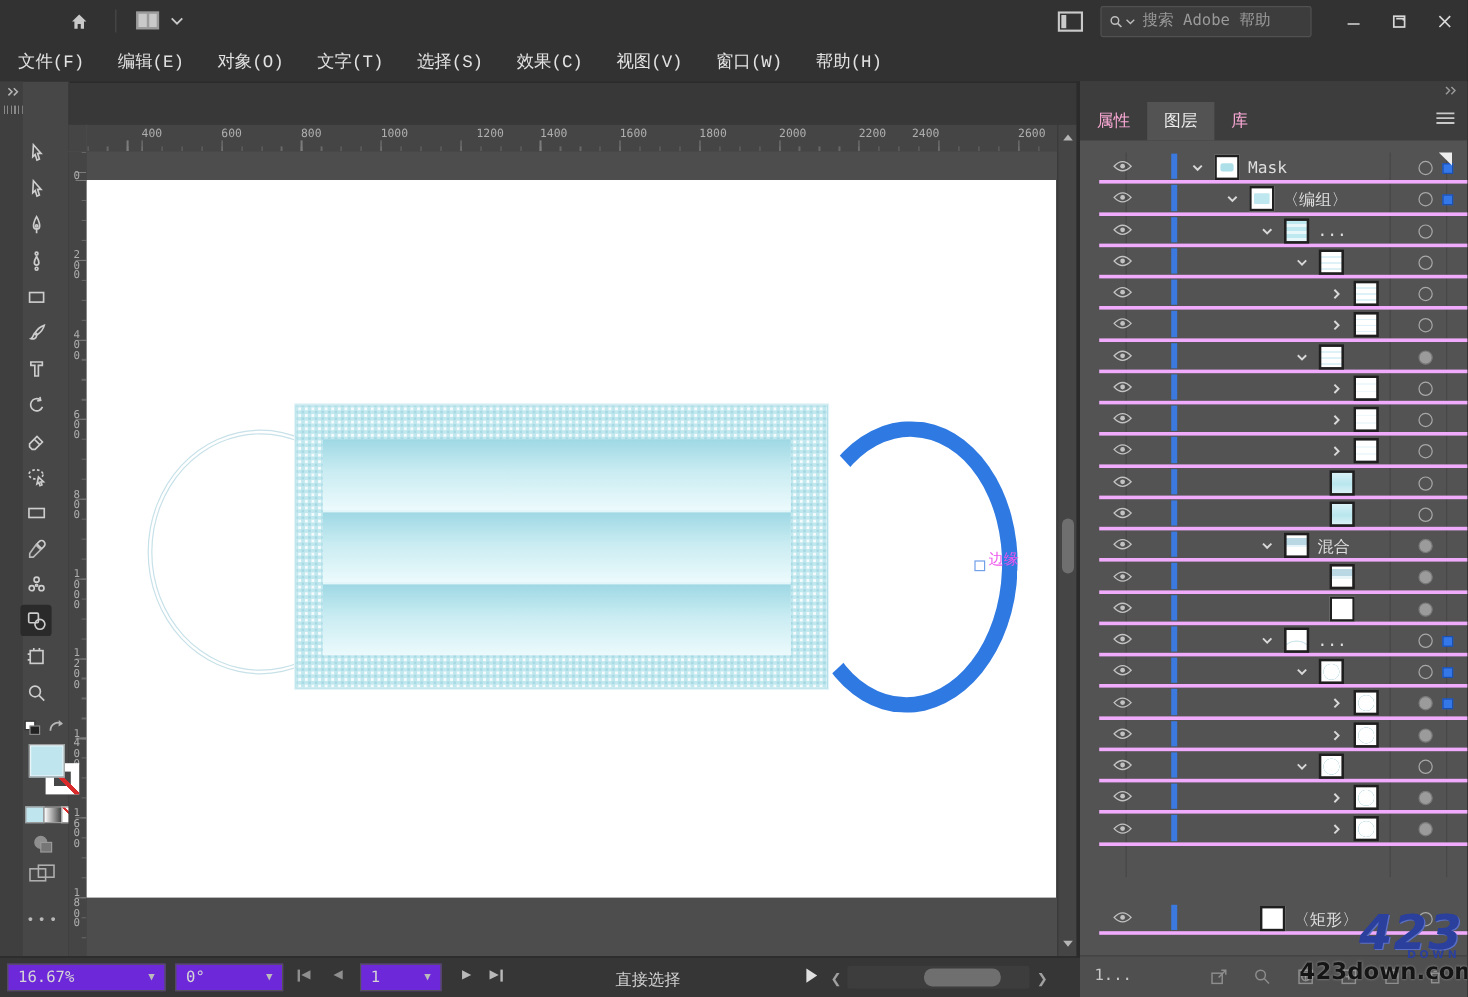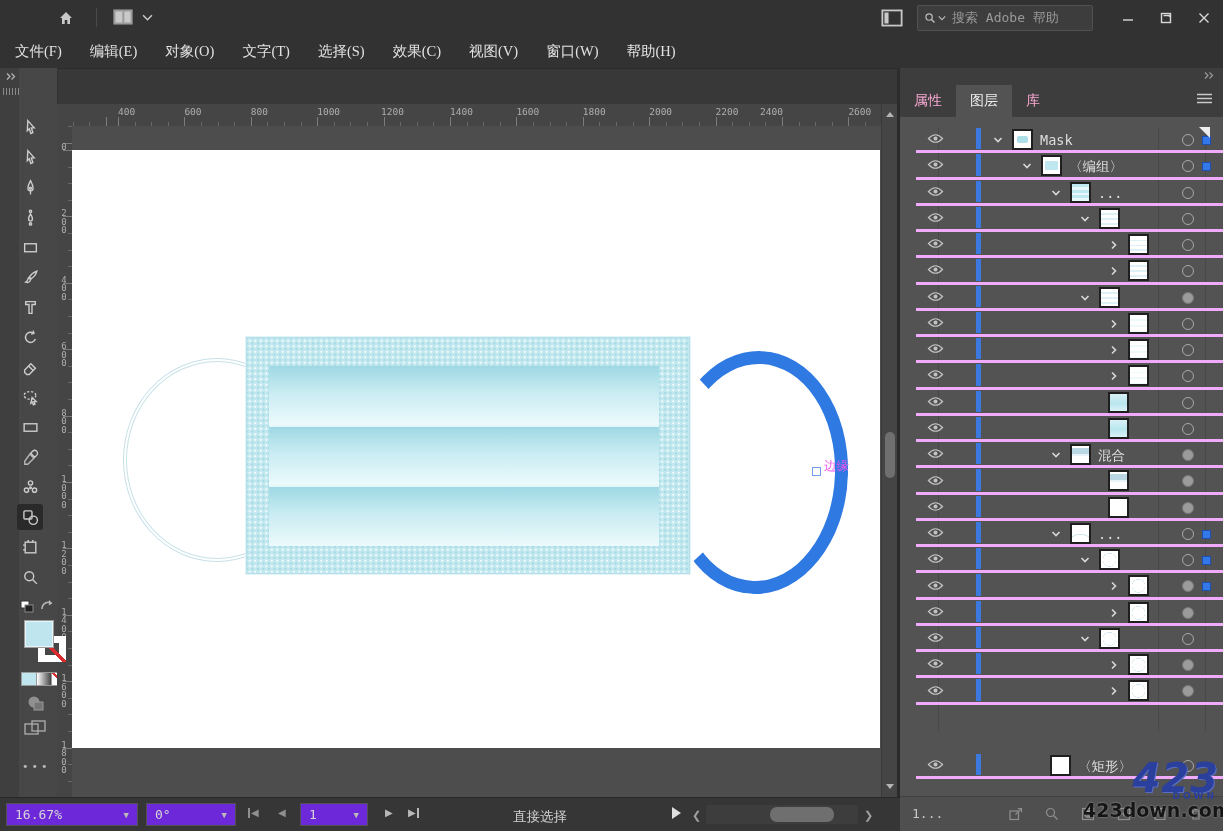--- a/index.html
+++ b/index.html
@@ -21,21 +21,21 @@
              display:flex;align-items:center;padding:0 6px;margin-right:16px;}
   .searchbox input{background:transparent;border:none;outline:none;color:#cfcfcf;width:110px;font-size:13px;
              font-family:"DejaVu Sans Mono","Liberation Mono",monospace;}
   .searchbox input::placeholder{color:#9a9a9a;}
   .winbtn{width:38px;height:26px;display:flex;align-items:center;justify-content:center;}
   .winbtn svg path,.winbtn svg rect{stroke:#d8d8d8;stroke-width:1.4;fill:none;}
 
   
   .menubar{position:absolute;left:0;top:35px;width:1223px;height:33px;background:#323232;display:flex;
            align-items:center;padding-left:15px;gap:28px;border-bottom:1px solid #2a2a2a;}
-  .menu-item{color:#e2e2e2;font-size:14.5px;font-family:Liberation Serif, serif;}
+  .menu-item{color:#e2e2e2;font-size:14.5px;font-family:Liberation Mono, monospace;}
 
   
   .dock{position:absolute;left:0;top:68px;width:57px;height:729px;background:#474747;border-right:1px solid #333;}
   .dockstrip{position:absolute;left:0;top:0;width:19px;height:729px;background:#3f3f3f;}
   .dock-collapse{position:absolute;left:5px;top:4px;}
   .dock-grip{position:absolute;left:3px;top:20px;width:16px;height:7px;
              background:repeating-linear-gradient(90deg,#8a8a8a 0 1px,transparent 1px 3px);}
   .tool{position:absolute;left:17px;width:26px;height:26px;display:flex;align-items:center;justify-content:center;border-radius:3px;}
   .tool.active{background:#2a2a2a;}
   .swapmini{position:absolute;left:20px;top:532px;}
@@ -387,21 +387,21 @@
     <div class="moredots">•••</div>
   </div>
 
 
   <div class="rcorner"></div>
   <div class="hruler" id="hruler">
       <div class="rlabel" style="left: 46px;">400</div>
       <div class="rlabel" style="left: 112.4px;">600</div>
       <div class="rlabel" style="left: 178.8px;">800</div>
       <div class="rlabel" style="left: 245.2px;">1000</div>
-      <div class="rlabel" style="left: 309px;">1200</div>
+      <div class="rlabel" style="left: 325px;">1200</div>
       <div class="rlabel" style="left: 378px;">1400</div>
       <div class="rlabel" style="left: 444.4px;">1600</div>
       <div class="rlabel" style="left: 510.8px;">1800</div>
       <div class="rlabel" style="left: 577.2px;">2000</div>
       <div class="rlabel" style="left: 643.6px;">2200</div>
       <div class="rlabel" style="left: 688px;">2400</div>
       <div class="rlabel" style="left: 776.4px;">2600</div>
     </div>
   <div class="vruler" id="vruler">
       <div class="vlabel" style="top: 17px;">

